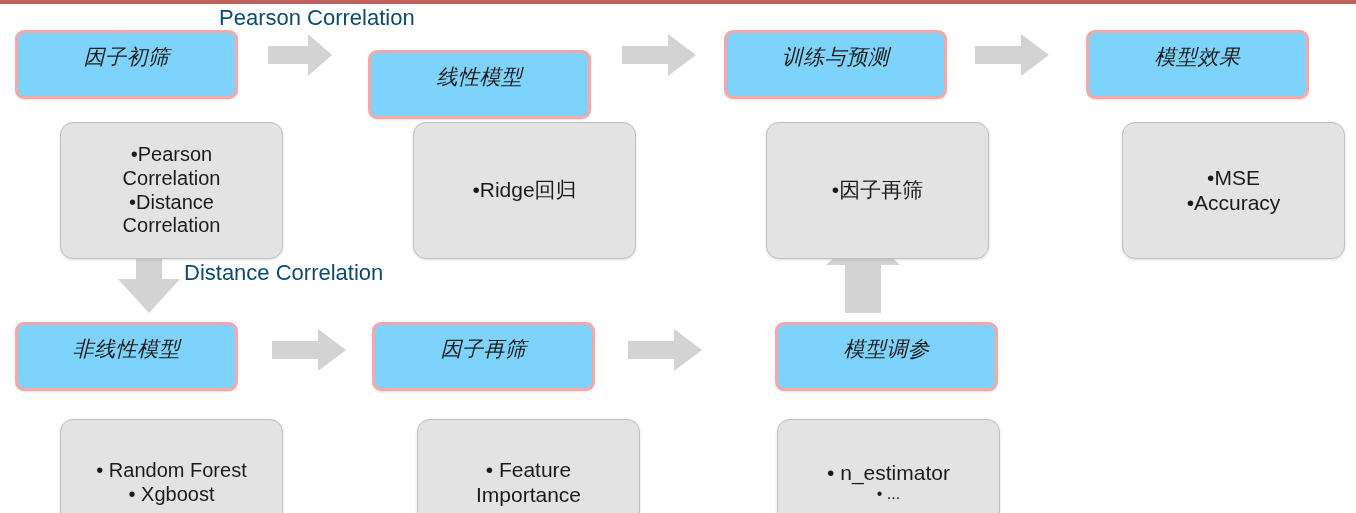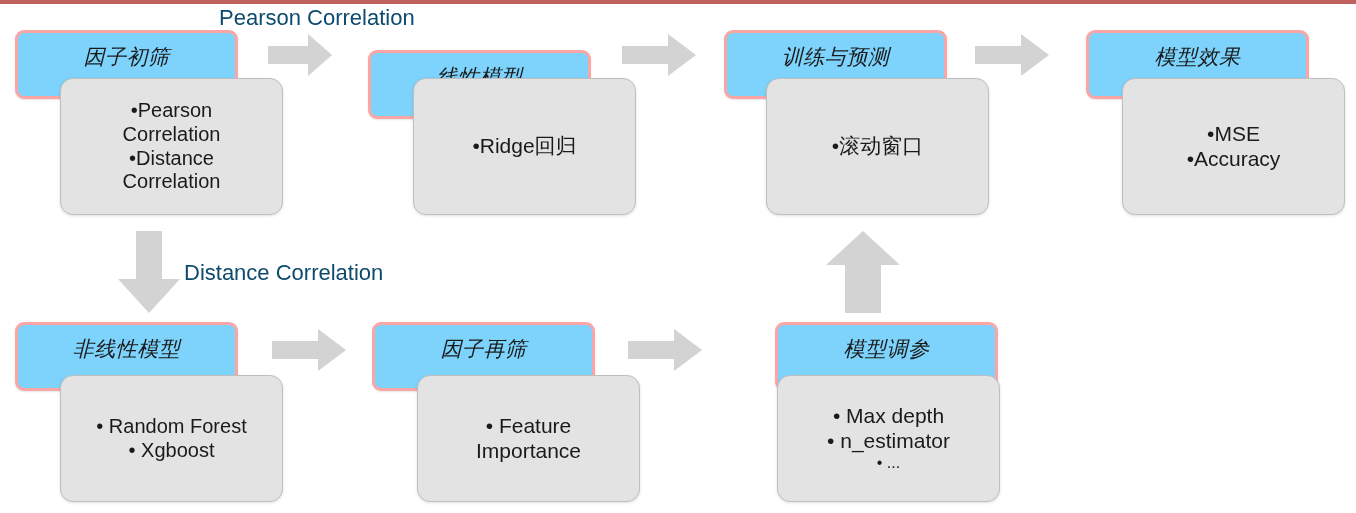--- a/index.html
+++ b/index.html
@@ -54,20 +54,21 @@
     box-sizing: border-box;
     background: #e3e3e3;
     border: 1px solid #bfbfbf;
     border-radius: 13px;
     z-index: 3;
     display: flex;
     flex-direction: column;
     align-items: center;
     justify-content: center;
     box-shadow: 0 1px 3px rgba(0,0,0,0.12);
+    margin-top: 44px;
   }
   .card-body .bullets {
     width: 100%;
     text-align: center;
     color: #1a1a1a;
     line-height: 1.18;
   }
   .bullet-line {
     white-space: pre-wrap;
   }
@@ -163,21 +164,21 @@
     <div class="bullets fs-21">
       <div class="bullet-line">•Ridge回归</div>
     </div>
   </div>
 
   <div class="card-head" style="left:724px; top:30px; width:223px; height:69px;">
     <div class="title">训练与预测</div>
   </div>
   <div class="card-body" style="left:766px; top:78px; width:223px; height:137px;">
     <div class="bullets fs-21">
-      <div class="bullet-line">•滚动窗口</div>
+      <div class="bullet-line">•因子再筛</div>
     </div>
   </div>
 
   <div class="card-head" style="left:1078px; top:30px; width:223px; height:69px;margin-left:8px;">
     <div class="title">模型效果</div>
   </div>
   <div class="card-body" style="left:1122px; top:78px; width:223px; height:137px;">
     <div class="bullets fs-21">
       <div class="bullet-line">•MSE</div>
       <div class="bullet-line">•Accuracy</div>
@@ -202,19 +203,18 @@
       <div class="bullet-line">• Feature</div>
       <div class="bullet-line">Importance</div>
     </div>
   </div>
 
   <div class="card-head" style="left:775px; top:322px; width:223px; height:69px;">
     <div class="title">模型调参</div>
   </div>
   <div class="card-body" style="left:777px; top:375px; width:223px; height:127px;">
     <div class="bullets fs-21">
-      <div class="bullet-line">• Max depth</div>
       <div class="bullet-line">• n_estimator</div>
       <div class="bullet-line fs-16">• ...</div>
     </div>
   </div>
 
 </div>
 
 </body></html>

